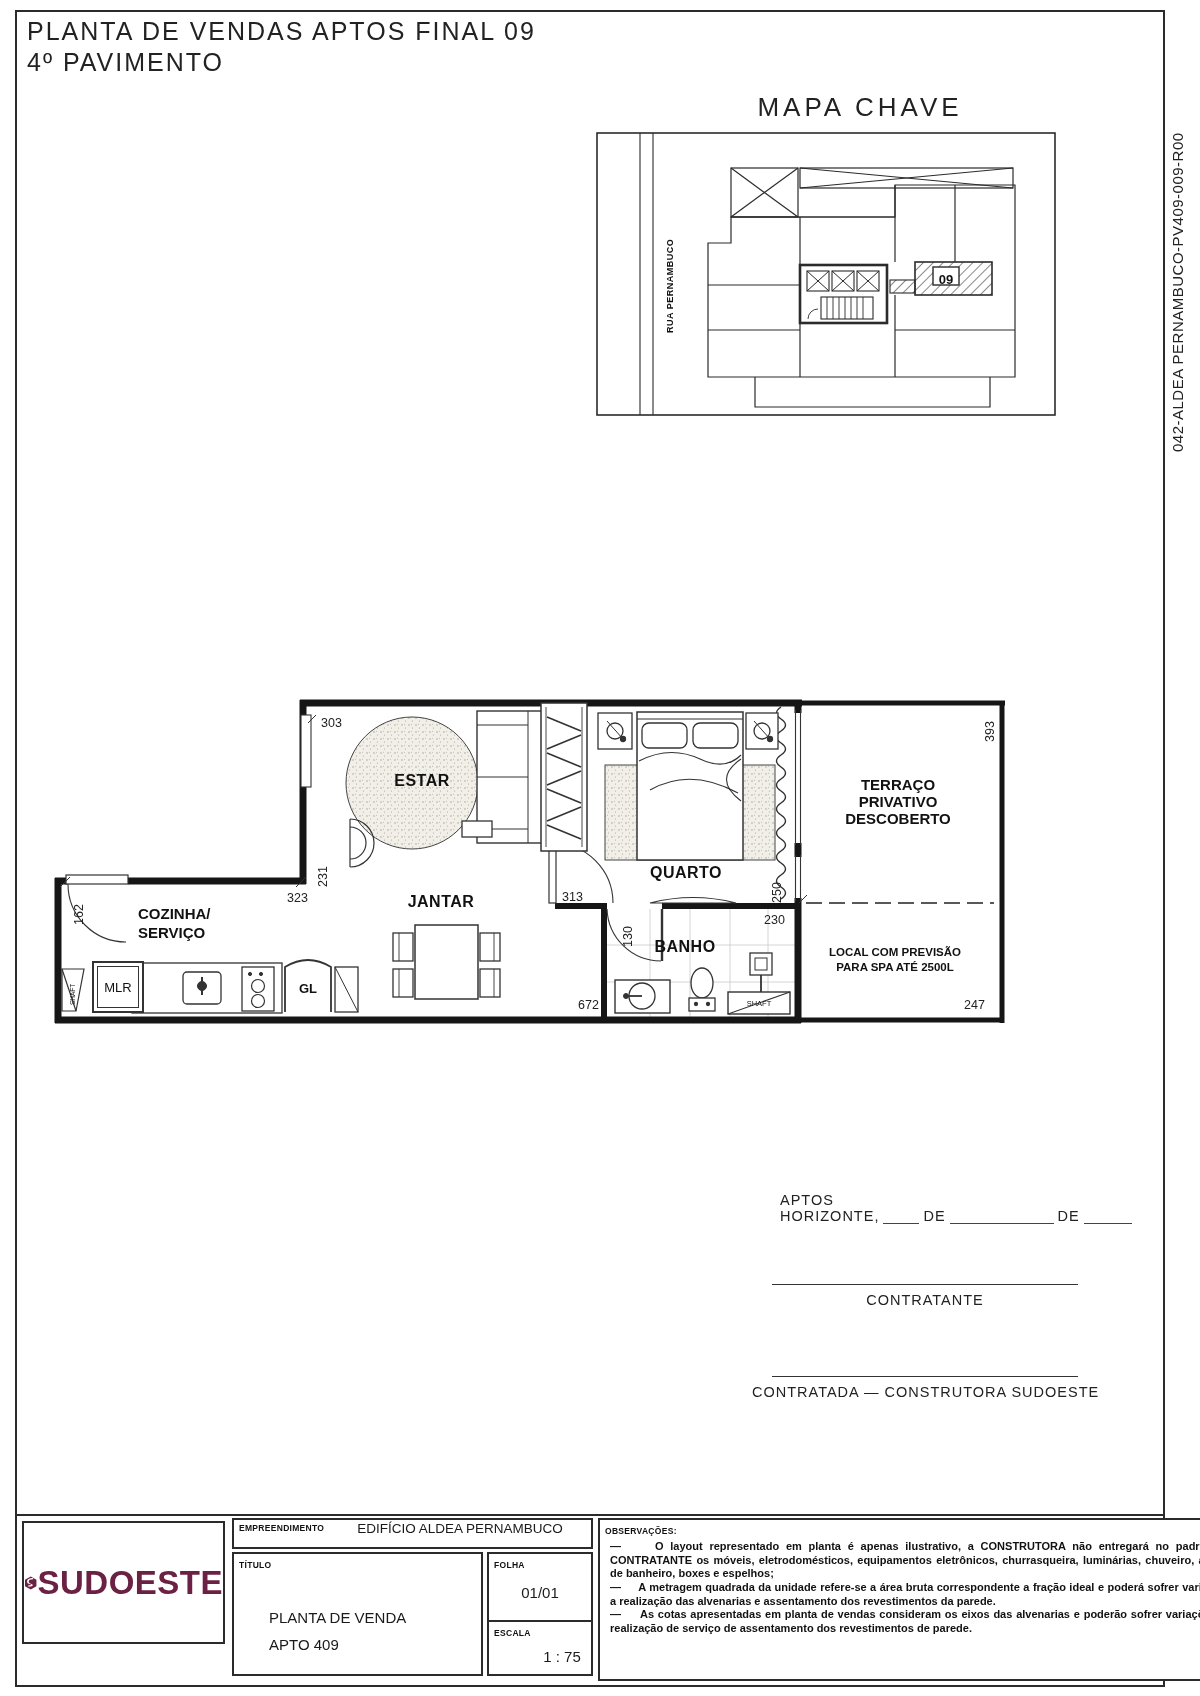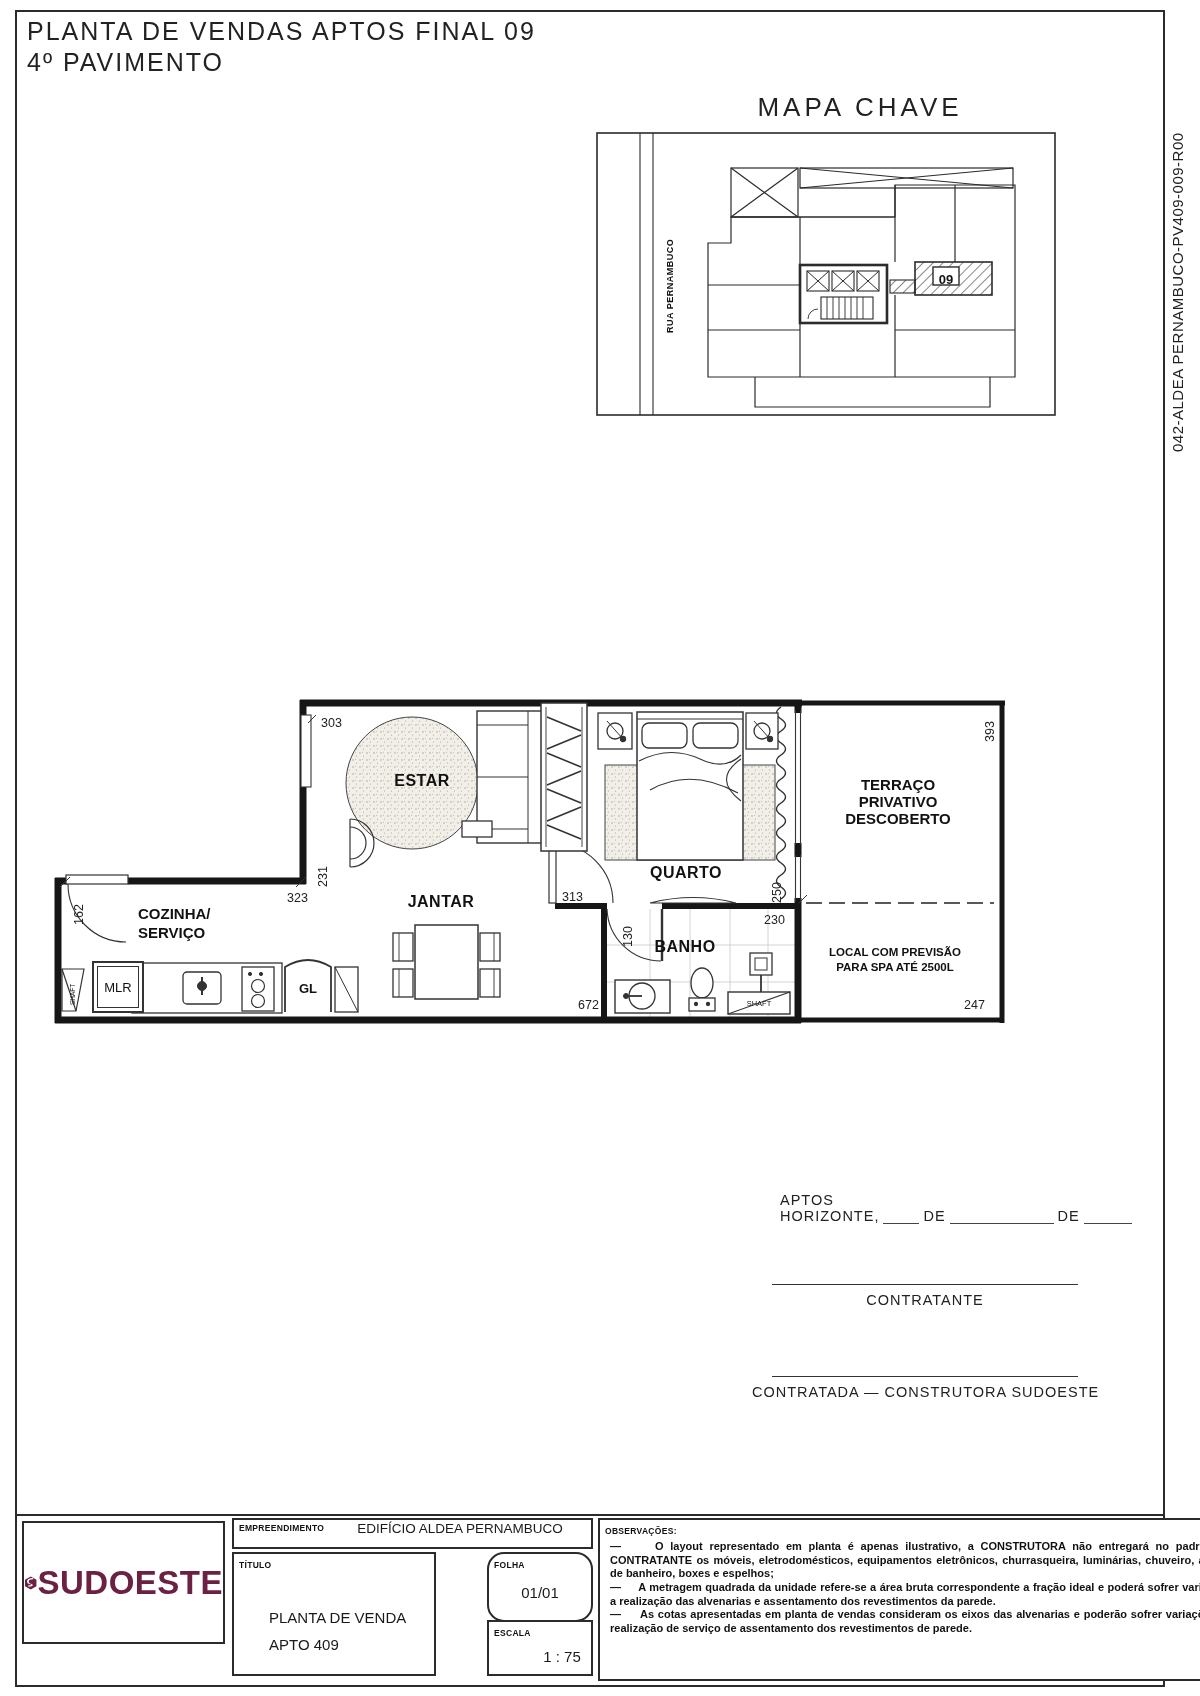--- a/index.html
+++ b/index.html
@@ -24,23 +24,23 @@
   #sig1-label{left:772px;top:1292px;width:306px;text-align:center;}
   #sig2-line{left:772px;top:1376px;width:306px;border-top:1.6px solid #333;}
   #sig2-label{left:752px;top:1384px;width:346px;text-align:center;white-space:nowrap;}
   
   .cell{border:2px solid #2b2b2b;box-sizing:border-box;background:#fff;}
   .cell-label{font-size:8.5px;font-weight:bold;letter-spacing:.3px;padding:3px 0 0 5px;color:#111;}
   #logo-box{left:22px;top:1521px;width:203px;height:123px;display:flex;align-items:center;justify-content:center;}
   #logo-text{font-weight:bold;font-size:33px;letter-spacing:.5px;}
   #emp-cell{left:232px;top:1518px;width:361px;height:31px;}
   #emp-value{font-size:13.5px;padding:1px 0 0 33px;}
-  #titulo-cell{left:232px;top:1552px;width:204px;height:124px;}
+  #titulo-cell{left:232px;top:1552px;width:251px;height:124px;}
   #titulo-value{font-size:15px;padding:32px 0 0 35px;line-height:1.8;}
-  #folha-cell{left:487px;top:1552px;width:106px;height:70px;border-radius:17px;}
+  #folha-cell{left:487px;top:1552px;width:106px;height:70px;}
   #folha-value{font-size:15px;text-align:center;padding-top:12px;}
   #escala-cell{left:487px;top:1620px;width:106px;height:56px;}
   #escala-value{font-size:15px;text-align:center;padding-top:8px;margin-left:44px;}
   #obs-cell{left:598px;top:1518px;width:668px;height:163px;}
   #obs-body{padding:2px 8px 0 10px;}
   #obs-body p{margin:0;font-size:11px;font-weight:bold;line-height:1.24;text-align:justify;color:#111;}
   svg text{font-family:"Liberation Sans",sans-serif;}
   .roomlbl{font-size:16px;font-weight:bold;fill:#111;letter-spacing:.5px;}
   .roomlbl2{font-size:15px;font-weight:bold;fill:#111;}
   .smalllbl{font-size:11.5px;font-weight:bold;fill:#111;}

